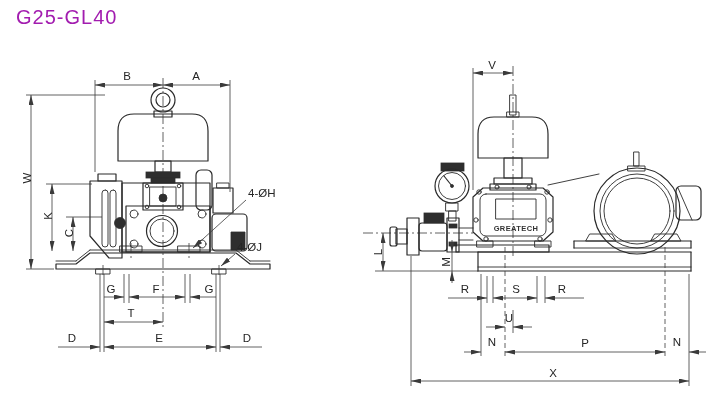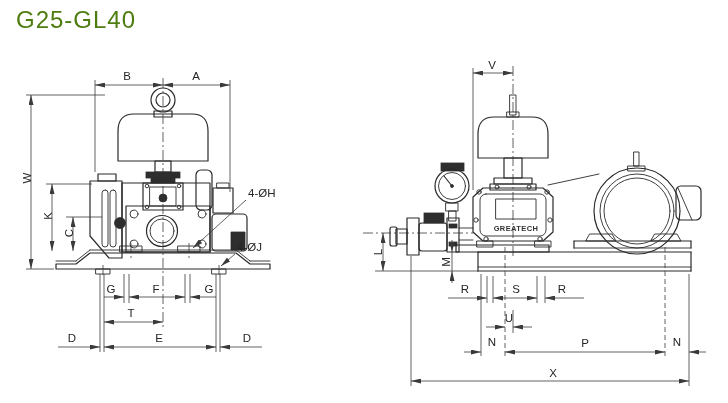--- a/index.html
+++ b/index.html
@@ -1,18 +1,18 @@
 <!DOCTYPE html>
 <html><head>
 <meta charset="utf-8">
 <style>
   html,body{margin:0;padding:0;background:#fff;}
   .canvas{position:relative;width:728px;height:403px;background:#ffffff;overflow:hidden;
           font-family:"Liberation Sans", sans-serif;}
-  .title{position:absolute;left:16px;top:6px;font-size:24px;color:#4d7c0f;letter-spacing:1px;}
+  .title{position:absolute;left:16px;top:6px;font-size:20px;color:#a21caf;letter-spacing:1px;}
   svg{position:absolute;left:0;top:0;}
   .part{stroke:#2a2a2a;stroke-width:1.2;fill:none;stroke-linejoin:round;stroke-linecap:round;}
   .thin{stroke-width:0.9;}
   .dark{fill:#2e2e2e;stroke:#2e2e2e;stroke-width:0.8;}
   .dim{stroke:#3a3a3a;stroke-width:0.8;fill:none;}
   .cl{stroke:#3a3a3a;stroke-width:0.8;fill:none;stroke-dasharray:10 3 2 3;}
   .hid{stroke:#3a3a3a;stroke-width:0.8;fill:none;stroke-dasharray:5 3;}
   text{fill:#252525;font-size:11.5px;font-family:"Liberation Sans",sans-serif;stroke:none;}
   .plate-txt{font-size:7.5px;font-weight:bold;letter-spacing:0.4px;fill:#333;}
 </style>

